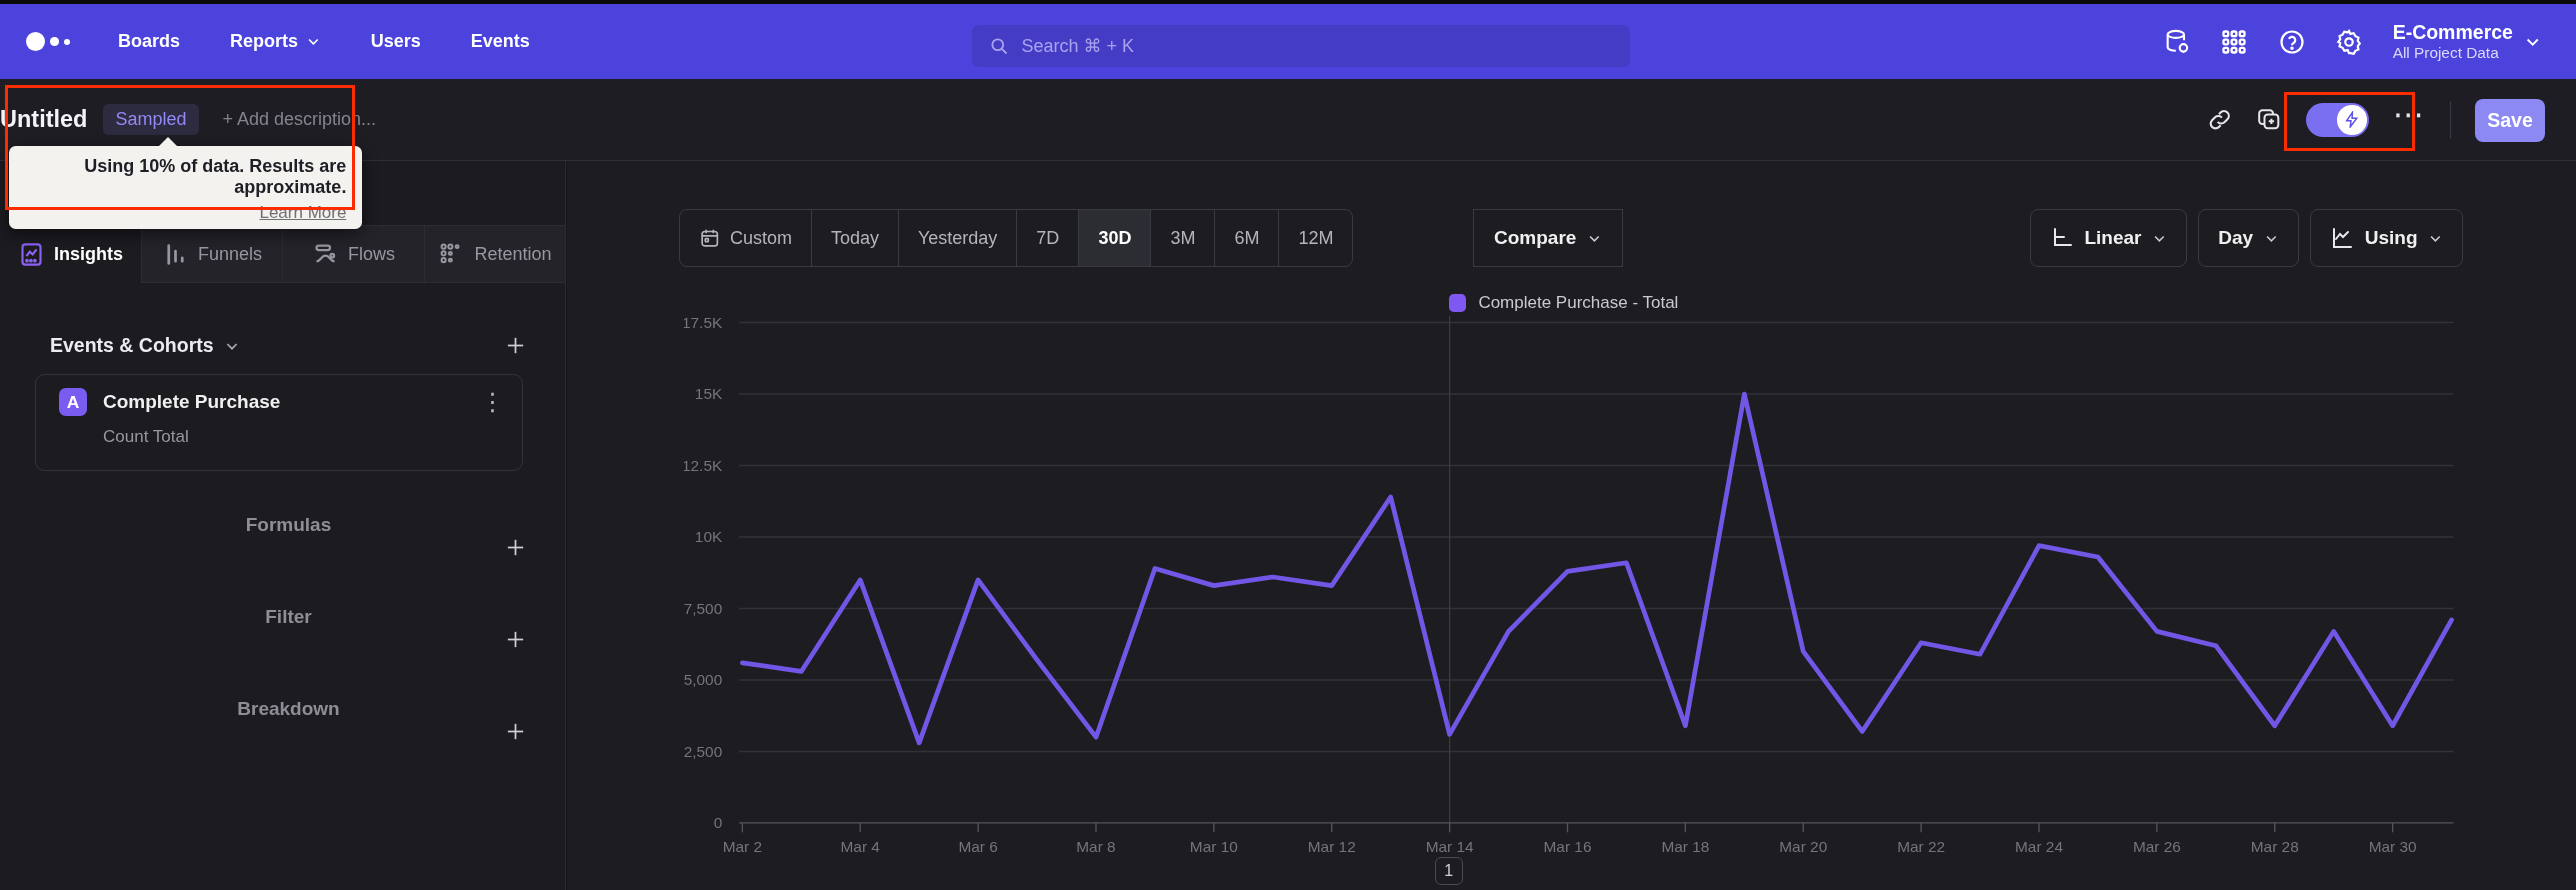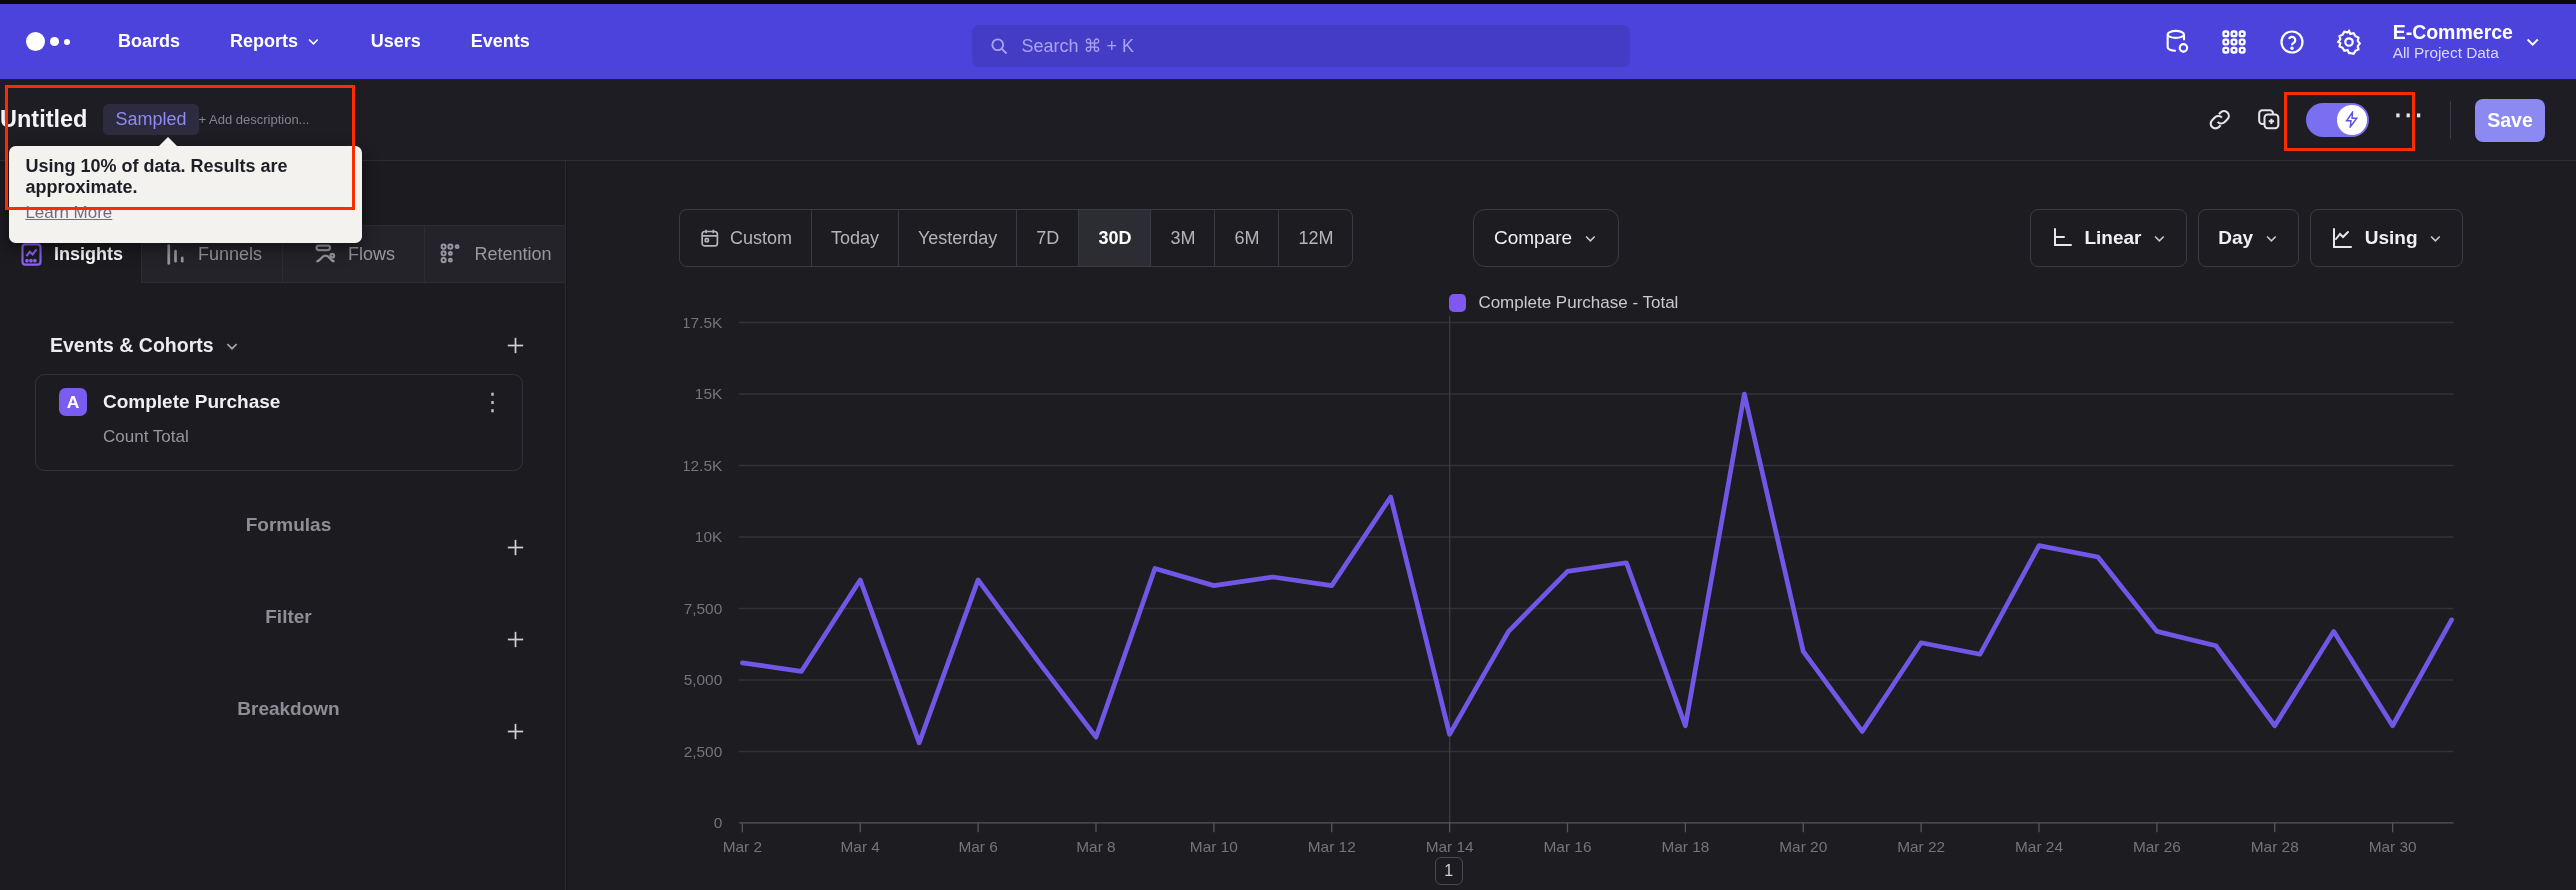--- a/index.html
+++ b/index.html
@@ -20,21 +20,21 @@
   .nav-icon{width:28px;height:28px;color:#fff;cursor:pointer;}
   .project{display:flex;align-items:center;gap:10.7px;cursor:pointer;}
   .project-text{display:flex;flex-direction:column;line-height:1.2;}
   .project-name{font-size:19.5px;font-weight:700;text-align:center;}
   .project-scope{font-size:15.4px;color:#dcd8fb;}
   
   .title-row{position:absolute;top:79px;left:0;right:0;height:82px;background:#1d1d23;border-bottom:1.3px solid #2e2e36;
     display:flex;align-items:center;box-sizing:border-box;}
   .report-title{font-size:23.5px;font-weight:700;color:#f4f4f7;}
   .badge{margin-left:16px;background:#2c2b40;color:#9289f4;font-size:18px;padding:4.7px 12px;border-radius:5.4px;cursor:pointer;}
-  .add-desc{color:#84848c;font-size:13px;cursor:text;}
+  .add-desc{margin-left:24px;color:#84848c;font-size:18px;cursor:text;}
   .title-actions{position:absolute;right:31px;top:0;height:82px;display:flex;align-items:center;gap:24px;}
   .t-icon{width:25.5px;height:25.5px;color:#e6e6ea;cursor:pointer;}
   .toggle{width:63px;height:34px;border-radius:17px;background:#7a6ff0;position:relative;cursor:pointer;}
   .knob{position:absolute;right:2px;top:2px;width:29.5px;height:29.5px;border-radius:50%;background:#fff;
     display:flex;align-items:center;justify-content:center;}
   .more-dots{color:#e6e6ea;font-size:31px;letter-spacing:2px;line-height:0;cursor:pointer;padding-bottom:9.4px;}
   .vdiv{width:1.3px;height:38px;background:#3a3a42;}
   .save-btn{width:70px;height:43px;background:#8d89f3;border:none;border-radius:8px;color:#fff;font-size:19.5px;font-weight:700;
     display:flex;align-items:center;justify-content:center;cursor:pointer;font-family:inherit;}
   
@@ -61,35 +61,35 @@
   .side-row{position:absolute;left:50px;right:38px;display:flex;align-items:center;color:#8e8e96;font-size:19px;font-weight:700;flex-direction:column;}
   
   .main{position:absolute;top:161px;left:567px;right:0;bottom:0;background:#1c1c21;}
   .range-group{position:absolute;left:112px;top:48px;height:58px;display:flex;border:1.3px solid #3a3a42;border-radius:8px;
     overflow:hidden;box-sizing:border-box;}
   .range-btn{display:flex;align-items:center;justify-content:center;gap:9.4px;padding:0 19px;font-size:18px;color:#b4b4bc;
     border-right:1.3px solid #3a3a42;cursor:pointer;white-space:nowrap;}
   .range-btn:last-child{border-right:none;}
   .range-btn.active{background:#2c2c33;color:#fff;font-weight:700;}
   .range-btn .cal{width:21.5px;height:21.5px;}
-  .compare-btn{position:absolute;left:906px;top:48px;height:58px;border:1.3px solid #3a3a42;border-radius:12px;
-    display:flex;align-items:center;gap:10.7px;padding:0 20px;font-size:19px;color:#f0f0f3;font-weight:400;cursor:pointer;box-sizing:border-box;}
+  .compare-btn{position:absolute;left:906px;top:48px;height:58px;border:1.3px solid #3a3a42;border-radius:0;
+    display:flex;align-items:center;gap:10.7px;padding:0 20px;font-size:19px;color:#f0f0f3;font-weight:700;cursor:pointer;box-sizing:border-box;}
   .right-controls{position:absolute;right:113px;top:48px;display:flex;gap:11.4px;}
   .dd-btn{height:58px;border:1.3px solid #3a3a42;border-radius:8px;display:flex;align-items:center;gap:10.7px;
     padding:0 19px;font-size:19px;color:#f0f0f3;font-weight:600;cursor:pointer;box-sizing:border-box;}
   .dd-btn .dicon{width:24px;height:24px;color:#e8e8ec;}
   .chev-sm{width:14.8px;height:14.8px;color:#c9c9cf;}
   .legend{position:absolute;top:132px;left:882px;display:flex;align-items:center;gap:12px;font-size:17px;color:#c9c9cf;cursor:pointer;}
   .legend .swatch{width:17.4px;height:17.4px;border-radius:4.7px;}
   .chart{position:absolute;left:117px;top:148px;width:1838px;height:557px;}
   .page-box{position:absolute;left:868px;top:696px;width:25.5px;height:25.5px;border:1.3px solid #4a4a52;border-radius:6px;
     color:#cfcfd5;font-size:16px;display:flex;align-items:center;justify-content:center;cursor:pointer;}
   
-  .tooltip{position:absolute;left:9.4px;top:146px;width:321px;background:#f3f2ee;border-radius:6.7px;padding:10px 16px 20px;
-    z-index:20;color:#1e1e26;box-shadow:0 5.4px 16px rgba(0,0,0,.45);}
+  .tooltip{position:absolute;left:9.4px;top:146px;width:321px;background:#f3f2ee;border-radius:6.7px;padding:10px 16px 6px;
+    z-index:20;color:#1e1e26;box-shadow:0 5.4px 16px rgba(0,0,0,.45);text-align:right;}
   .tooltip::before{content:"";position:absolute;top:-9.4px;left:149px;border-left:10px solid transparent;
     border-right:10px solid transparent;border-bottom:10px solid #f3f2ee;}
   .tooltip-text{font-size:18px;font-weight:700;}
   .tooltip-link{display:inline-block;margin-top:4.7px;font-size:17px;color:#6f6f76;text-decoration:underline;cursor:pointer;}
   
   .annot{position:absolute;border:3.4px solid #fb2c00;z-index:30;pointer-events:none;box-sizing:border-box;}
   .annot-title{left:4.7px;top:85px;width:350px;height:125px;}
   .annot-toggle{left:2284px;top:92px;width:131px;height:59px;}
   svg{display:block;}
 </style>

